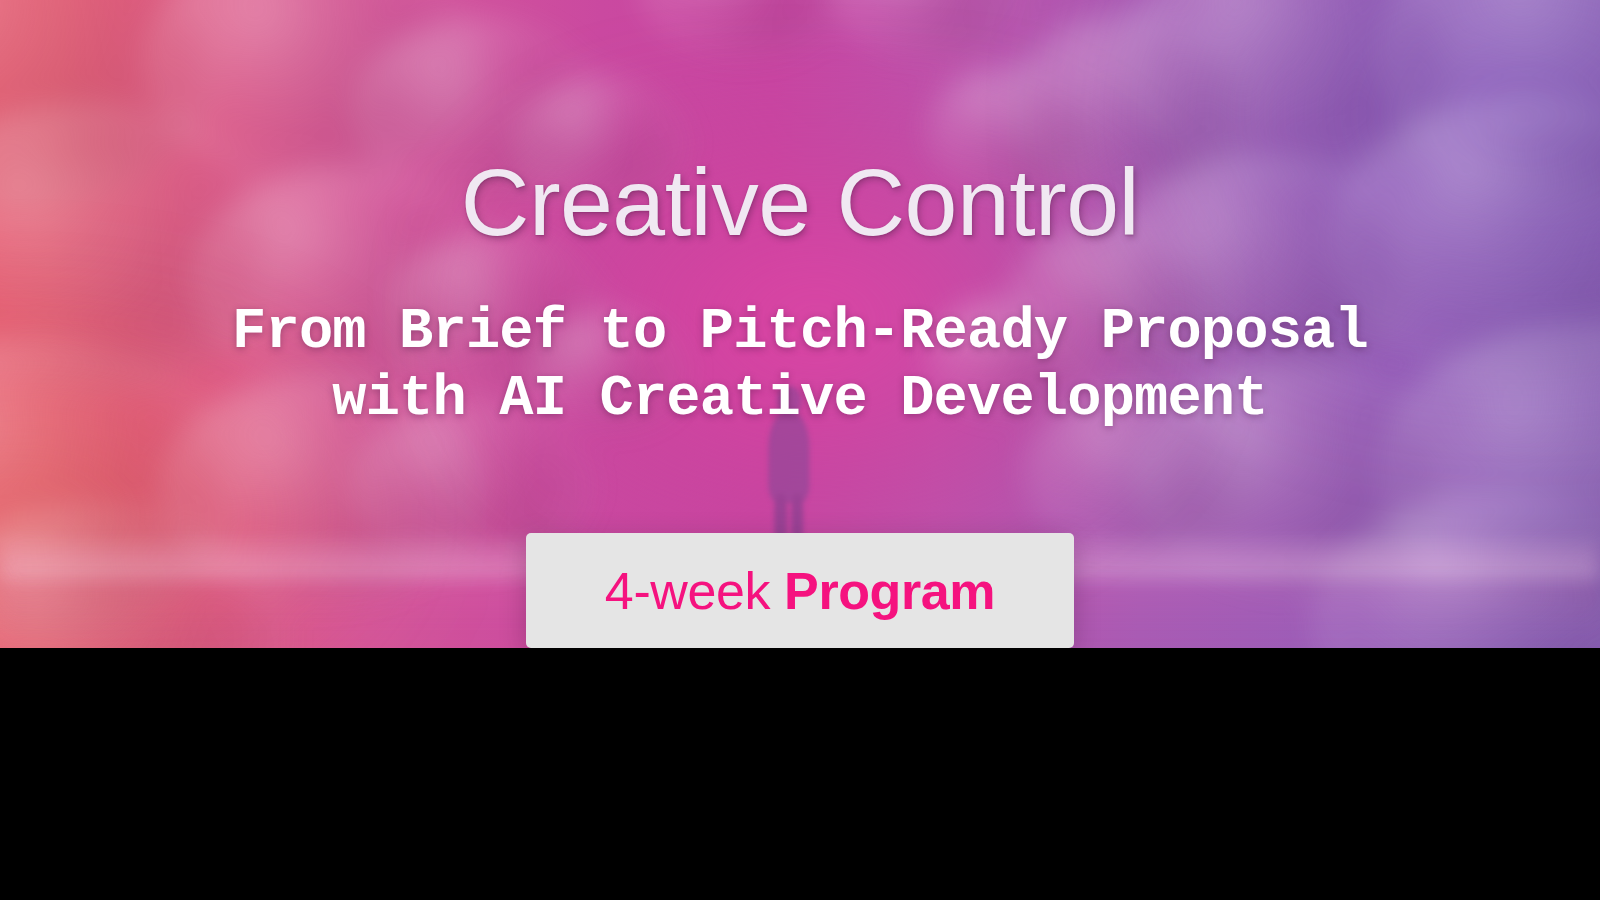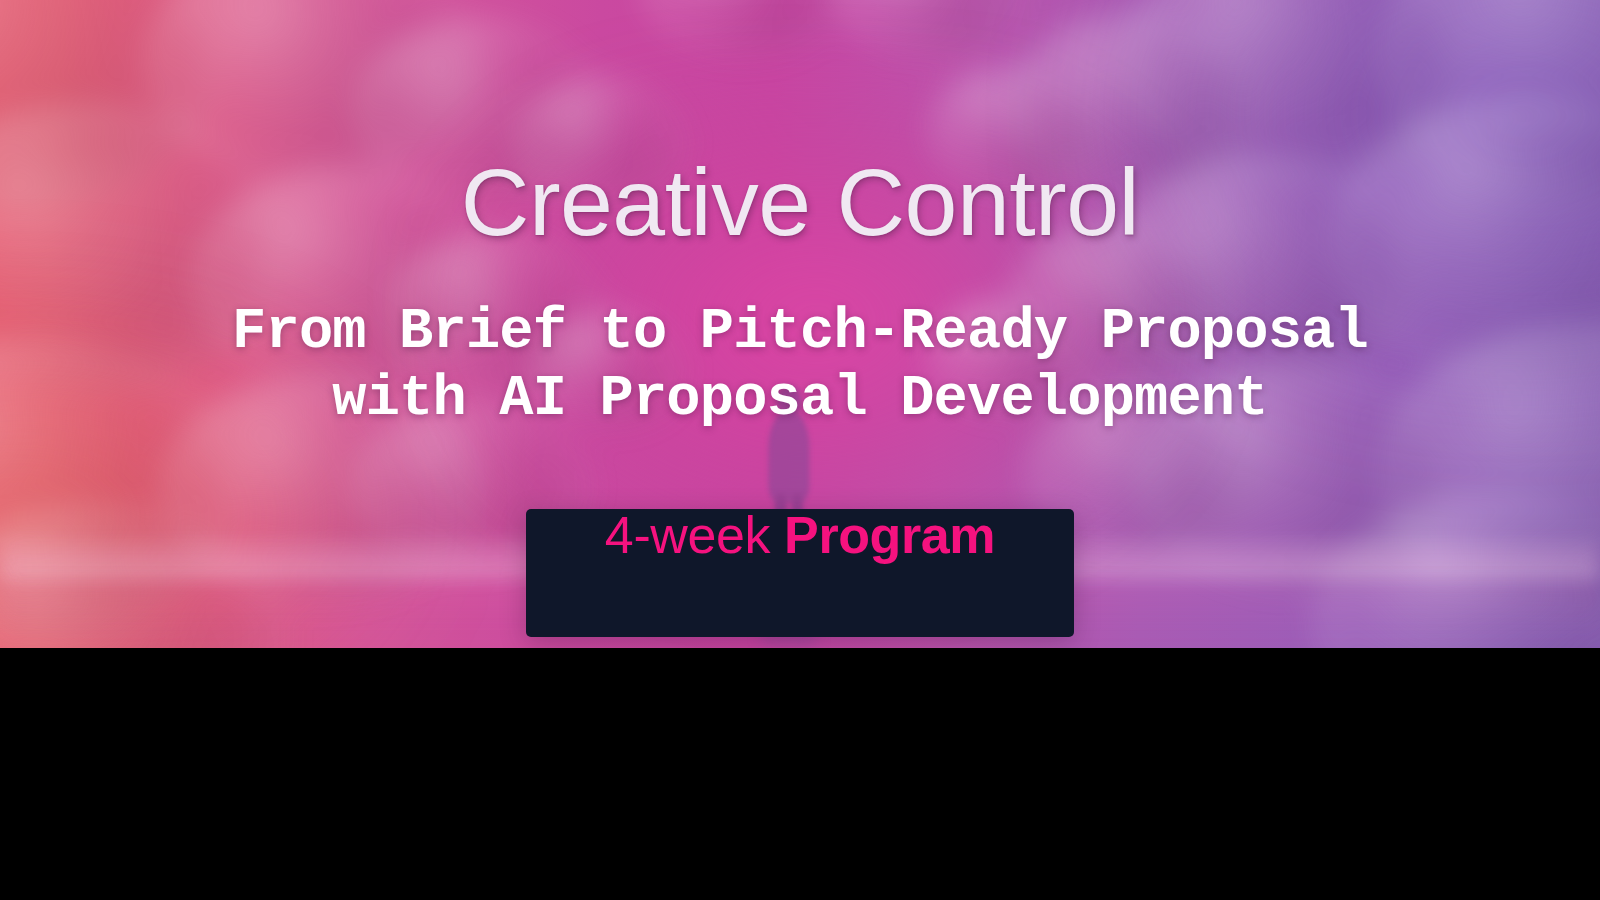--- a/index.html
+++ b/index.html
@@ -272,26 +272,27 @@
     font-weight: 700;
     font-size: 57px;
     line-height: 1.18;
     letter-spacing: -0.8px;
     color: #ffffff;
     text-shadow: 0 2px 7px rgba(60, 16, 52, 0.34);
   }
   .subheadline .sub-line { display: block; }
 
   .badge {
-    margin-top: 76px;
+    margin-top: 100px;
     width: 548px;
     height: 128px;
-    background: #0f172a;
+    background: #e5e5e5;
     border-radius: 5px;
     display: flex;
+    align-items: center;
     justify-content: center;
     box-shadow: 0 6px 26px rgba(44, 10, 44, 0.26);
   }
   .badge-text {
     font-family: "Liberation Sans", sans-serif;
     font-size: 52px;
     line-height: 1;
     letter-spacing: -0.4px;
     white-space: nowrap;
   }
@@ -358,21 +359,21 @@
   </div>
 
   <div class="content">
 
     <h1 class="headline">
       <span class="hl-line">Creative Control</span>
     </h1>
 
     <h2 class="subheadline">
       <span class="sub-line">From Brief to Pitch-Ready Proposal</span>
-      <span class="sub-line">with AI Proposal Development</span>
+      <span class="sub-line">with AI Creative Development</span>
     </h2>
 
     <div class="badge">
       <span class="badge-text"><span class="badge-duration">4-week</span><span class="badge-word">Program</span></span>
     </div>
 
   </div>
 </div>
 
 </body></html>

